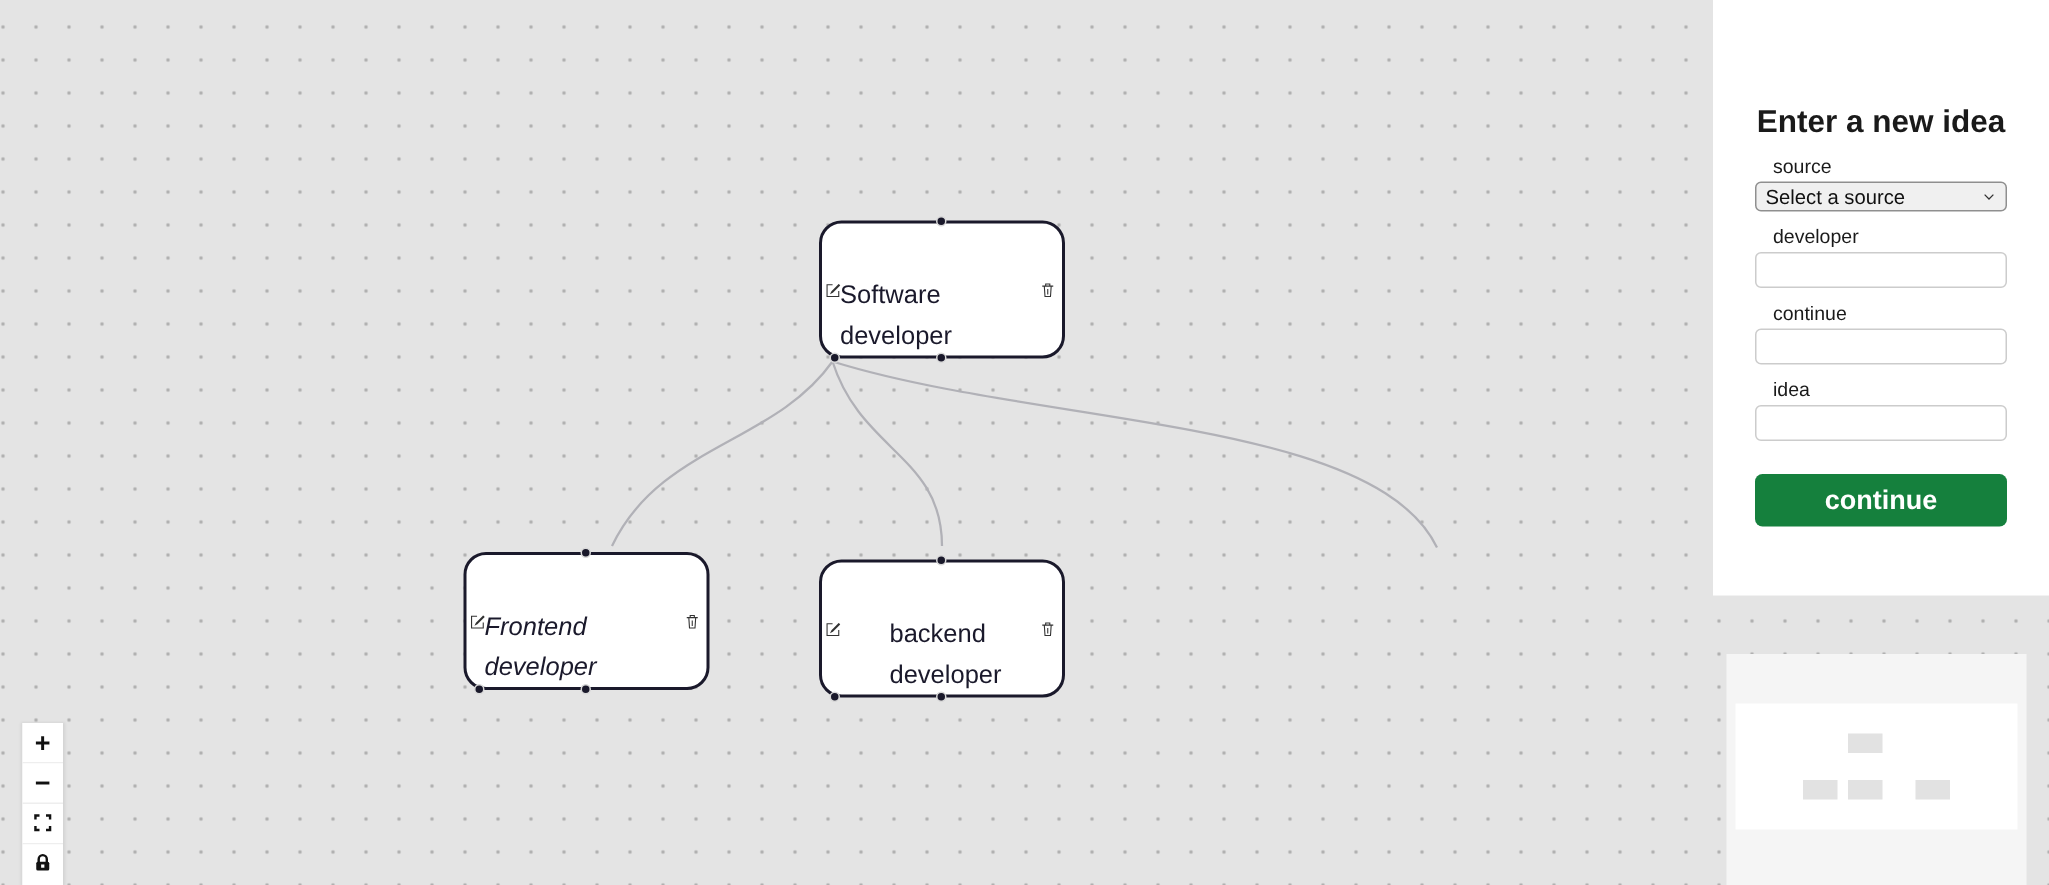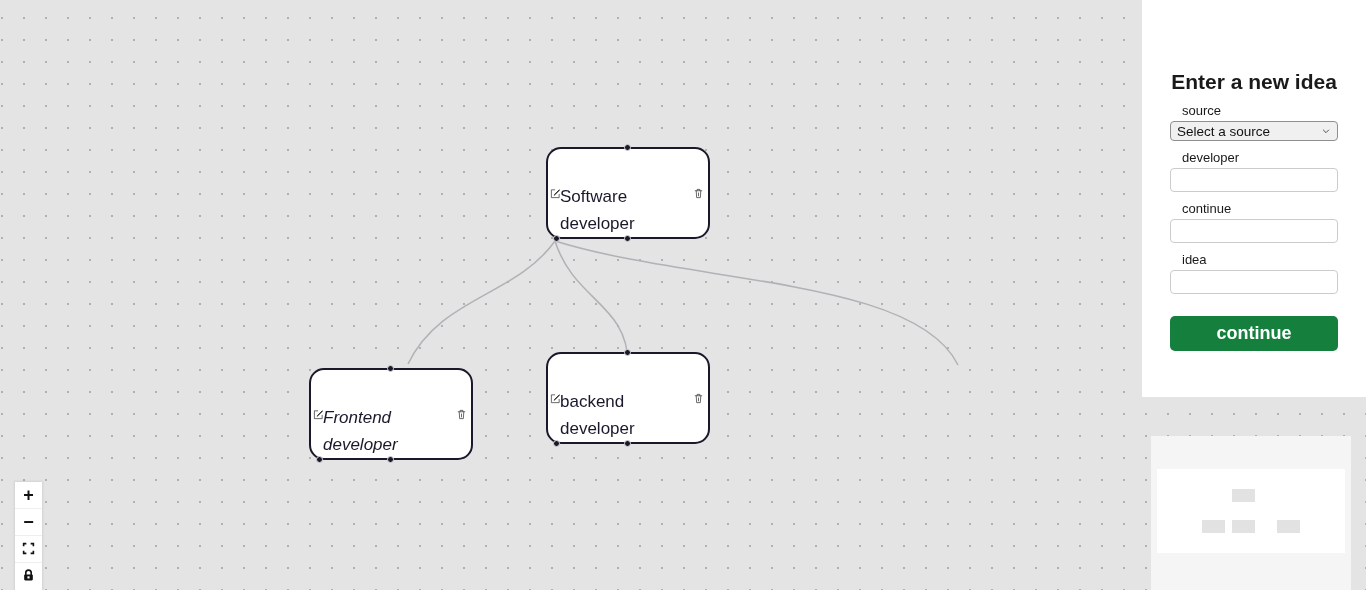--- a/index.html
+++ b/index.html
@@ -32,21 +32,21 @@
   .trash-pos { right:4px; }
   .handle {
     position:absolute; width:7px; height:7px; border-radius:50%;
     background:#1a192b; border:1px solid #d9d9d9; cursor:crosshair;
   }
   .h-top    { top:-5px;    left:50%; margin-left:-4px; }
   .h-bottom { bottom:-5px; left:50%; margin-left:-4px; }
   .h-bleft  { bottom:-5px; left:5px; }
   .node-root      { left:546px; top:147px; }
   .node-frontend  { left:309px; top:368px;font-style:italic; }
-  .node-backend   { left:546px; top:352px; }
+  .node-backend   { left:546px; top:373px;padding-left:33px; }
   .node-fullstack { left:877px; top:368px; }
 
   
   .controls {
     position:absolute; left:15px; top:482px; width:27px;
     box-shadow:0 0 2px 1px rgba(0,0,0,.08); background:#fff;
   }
   .ctrl-btn {
     width:27px; height:27px; background:#fff; border:none;
     border-bottom:1px solid #eee; display:flex; align-items:center; justify-content:center;

